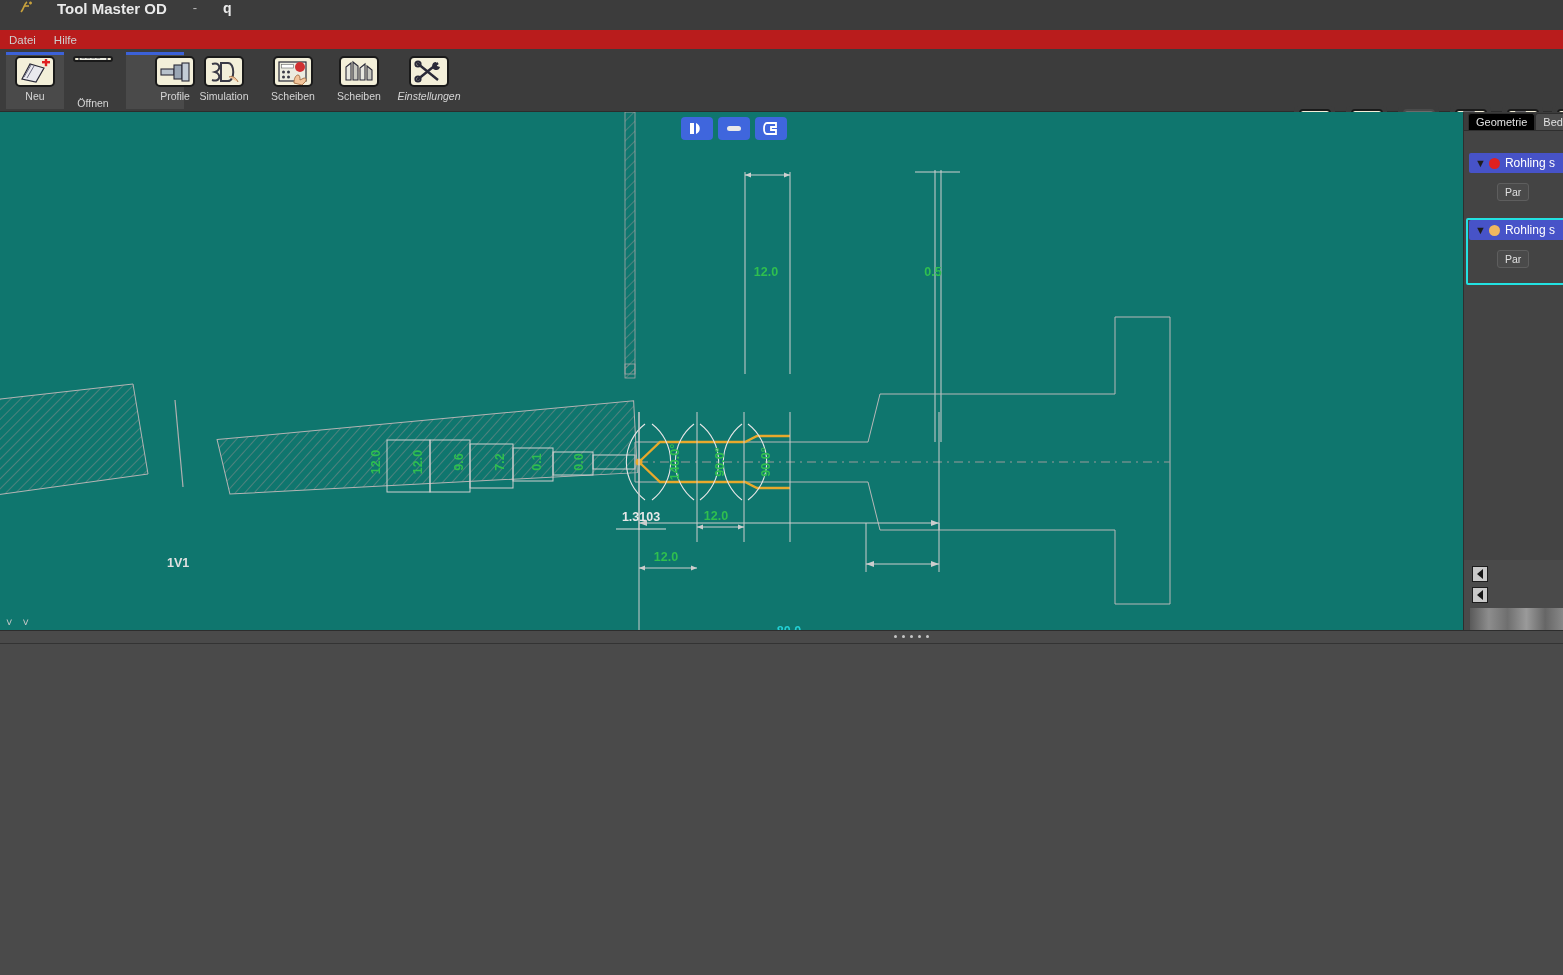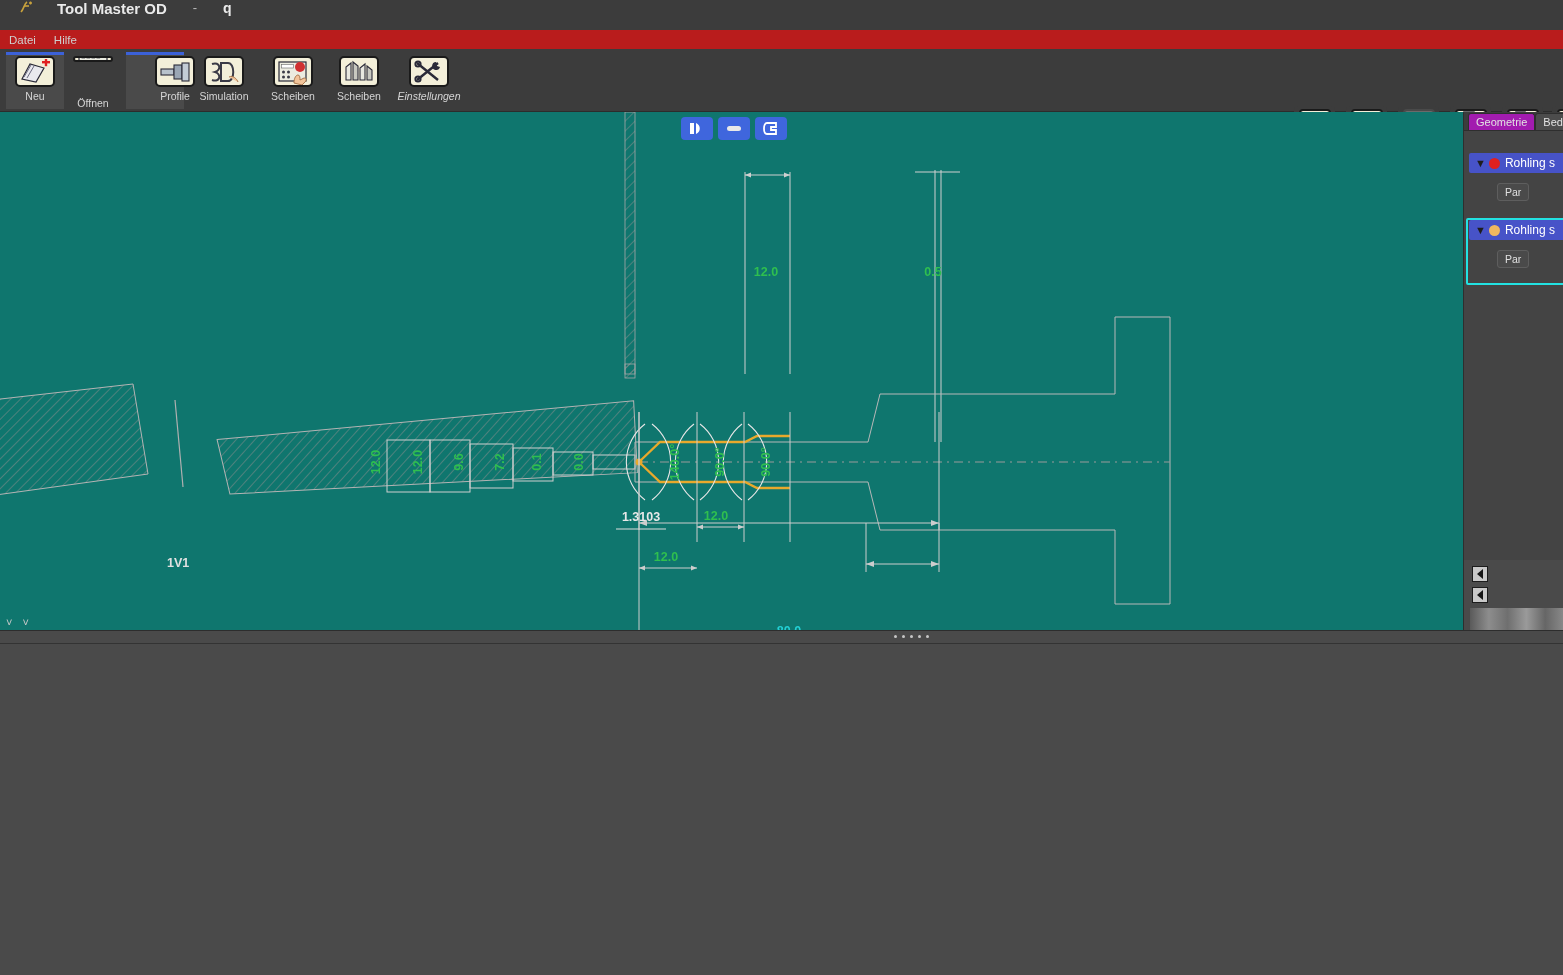--- a/index.html
+++ b/index.html
@@ -81,21 +81,21 @@
   #rightdock {
     position: absolute; left: 1463px; top: 112px; width: 100px; height: 518px;
     background: #3c3c3c; border-left: 1px solid #2e2e2e;
   }
   #dock-tabs { display: flex; height: 18px; align-items: flex-end; padding-left: 4px; }
   .dock-tab {
     font-size: 11px; padding: 2px 7px 2px 7px; background: #4c4c4c;
     color: #e2e2e2; border: 1px solid #2e2e2e; border-bottom: none;
     border-radius: 3px 3px 0 0; cursor: pointer; white-space: nowrap;
   }
-  .dock-tab.active { background: #a21caf; }
+  .dock-tab.active { background: #000000; }
   #dock-body { position: absolute; left: 0; top: 18px; width: 100px; height: 430px;
     background: #444; border-top: 1px solid #2e2e2e; }
   .tree-card { position: absolute; left: 5px; width: 110px; }
   .tree-head {
     height: 20px; background: #4753c8; display: flex; align-items: center;
     gap: 5px; padding-left: 6px; border-radius: 2px; cursor: pointer;
   }
   .tree-head .chev { color: #1d1d1d; font-size: 11px; font-weight: bold; letter-spacing: -2px; }
   .tree-dot { width: 11px; height: 11px; border-radius: 50%; }
   .tree-head .tname { font-size: 12px; color: #fff; white-space: nowrap; }

